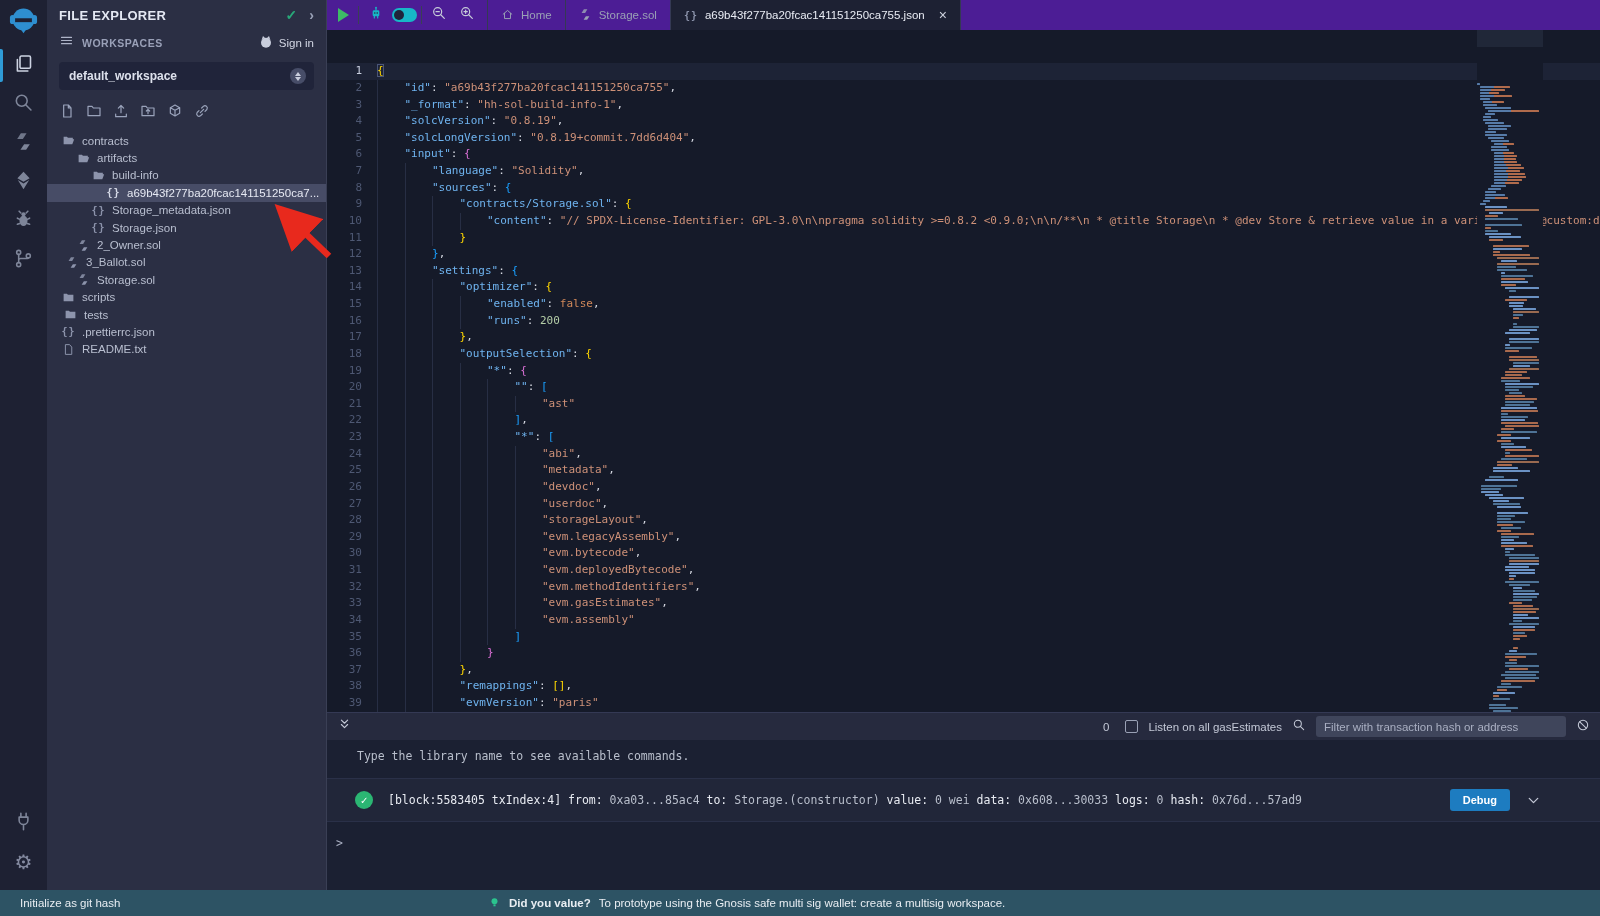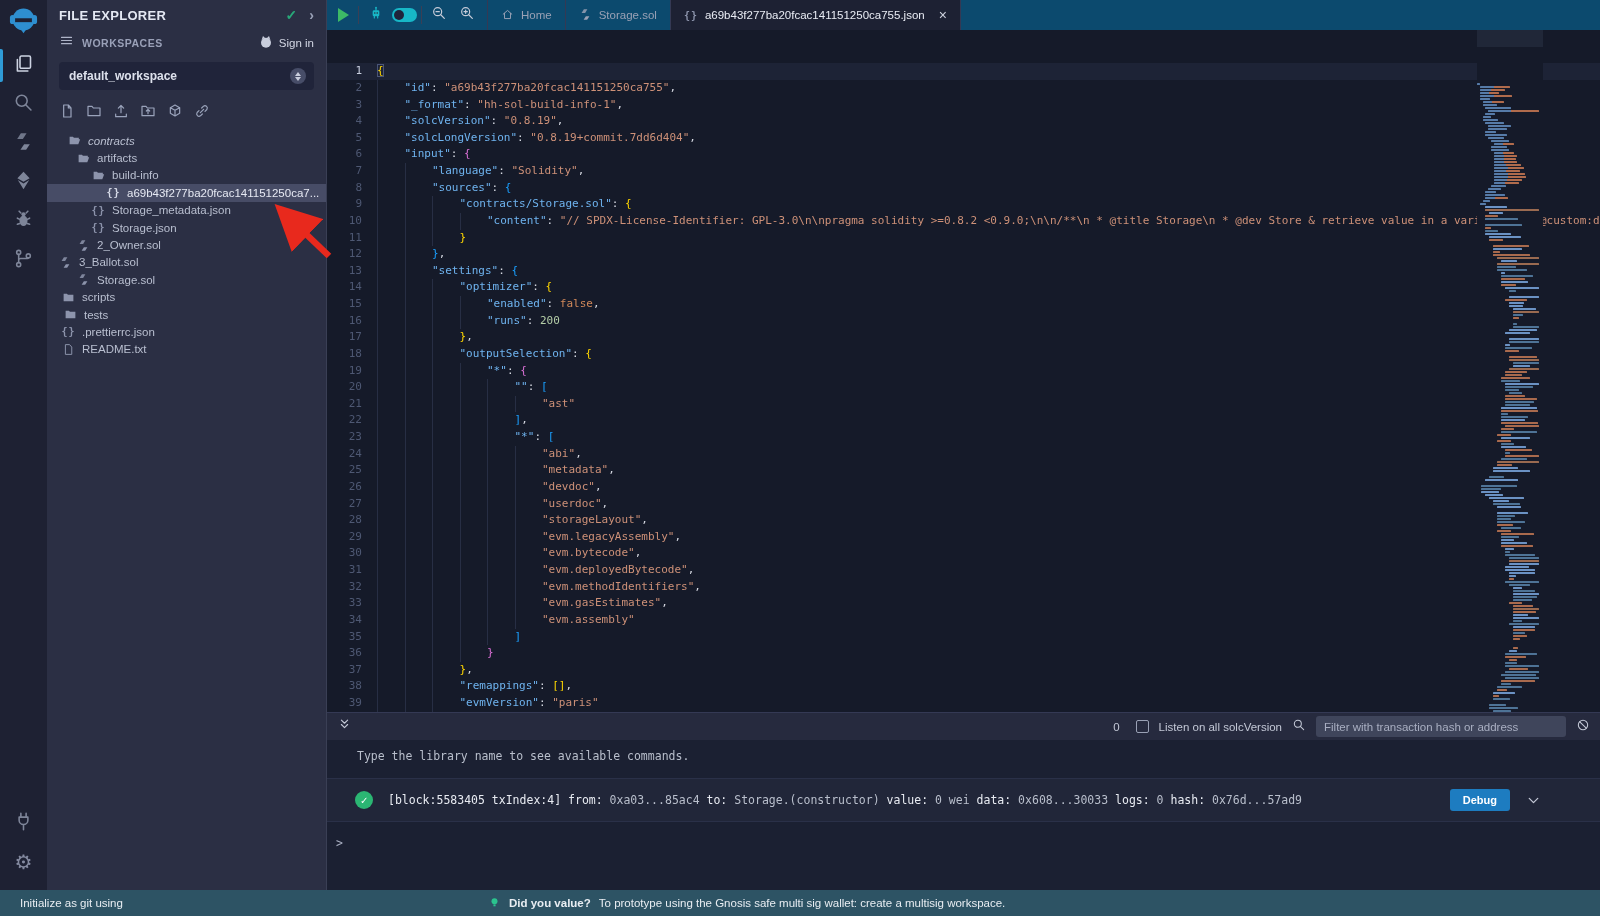--- a/index.html
+++ b/index.html
@@ -40,21 +40,21 @@
 .fileops svg{width:16px;height:16px}
 .tree{flex:1;font-size:11.5px;color:#b9bfd0;padding-top:2px;overflow:hidden}
 .tree-row{height:17.4px;display:flex;align-items:center;gap:6px;cursor:pointer}
 .tree-row .ticon{width:15px;display:flex;justify-content:center;color:#8d94ac;flex:none}
 .tree-row svg{width:13px;height:13px}
 .tree-row.selected{background:#474c66;color:#e6e9f3}
 .curly{font-family:"DejaVu Sans Mono",monospace;font-size:10px;font-weight:bold;color:#8d94ac;letter-spacing:1px}
 .tree-row.selected .curly{color:#d7dbe8}
 
 .main{flex:1;display:flex;flex-direction:column;min-width:0}
-.tabbar{height:30px;background:#0c4a6e;display:flex;align-items:stretch;flex:none}
+.tabbar{height:30px;background:#4c1d95;display:flex;align-items:stretch;flex:none}
 .tb-btn{display:flex;align-items:center;justify-content:center;width:28px;color:#c7ccd9;cursor:pointer}
 .tri{width:0;height:0;border-left:11px solid #3dba66;border-top:7px solid transparent;border-bottom:7px solid transparent;margin-left:4px}
 .tb-sep{width:1px;background:#3a3f55;margin:6px 3px}
 .teal{color:#17b7c7}
 .toggle{width:25px;height:14px;border-radius:8px;background:#17b7c7;display:flex;align-items:center;padding:2px}
 .knob{width:10px;height:10px;border-radius:50%;background:#20243a}
 .tb-btn svg{width:16px;height:16px}
 .tabs{display:flex;align-items:stretch;margin-left:6px}
 .tab{display:flex;align-items:center;gap:7px;padding:0 13px;font-size:11.5px;color:#9aa1b5;border-right:1px solid #343954;cursor:pointer;white-space:nowrap}
 .tab:first-child{border-left:1px solid #343954}
@@ -230,21 +230,21 @@
               <path class="st" d="M12 3 L19 7 V15.5 L12 19.5 L5 15.5 V7 Z M5 7 L12 11 L19 7 M12 11 V19.5"></path>
             </svg></span>
         </span>
         <span class="fo">
           <span><svg viewBox="0 0 24 24">
               <path class="st" d="M9.5 14.5 L14.5 9.5 M7.5 11.5 l-2.8 2.8 a3.6 3.6 0 0 0 5 5 l2.8 -2.8 M16.5 12.5 l2.8 -2.8 a3.6 3.6 0 0 0 -5 -5 l-2.8 2.8"></path>
             </svg></span>
         </span>
       </div>
     <div class="tree" id="tree">
-        <div class="tree-row" style="padding-left: 20px; font-style: italic;">
+        <div class="tree-row" style="padding-left: 14px;">
           <span class="ticon">
             <svg viewBox="0 0 24 24" fill="currentColor">
               <path d="M3 5 h6 l2 2 h9 v2.5 h2.5 L19 19 H3 z"></path>
             </svg>
           </span>
           <span>contracts</span>
         </div>
         <div class="tree-row" style="padding-left: 29px;">
           <span class="ticon">
             <svg viewBox="0 0 24 24" fill="currentColor">
@@ -281,21 +281,21 @@
         </div>
         <div class="tree-row" style="padding-left: 29px;">
           <span class="ticon">
             <svg viewBox="0 0 24 24" fill="currentColor">
               <path d="M15.5 2.5 L9 2.5 L4.8 9 L11.3 9 Z" opacity=".85"></path>
               <path d="M8.5 21.5 L15 21.5 L19.2 15 L12.7 15 Z"></path>
             </svg>
           </span>
           <span>2_Owner.sol</span>
         </div>
-        <div class="tree-row" style="padding-left: 11px;">
+        <div class="tree-row" style="padding-left: 18px;">
           <span class="ticon">
             <svg viewBox="0 0 24 24" fill="currentColor">
               <path d="M15.5 2.5 L9 2.5 L4.8 9 L11.3 9 Z" opacity=".85"></path>
               <path d="M8.5 21.5 L15 21.5 L19.2 15 L12.7 15 Z"></path>
             </svg>
           </span>
           <span>3_Ballot.sol</span>
         </div>
         <div class="tree-row" style="padding-left: 29px;">
           <span class="ticon">
@@ -405,21 +405,21 @@
 
     <div class="term-header">
       <span class="th-left">
           <span><svg viewBox="0 0 24 24">
               <path class="st" d="M7 5 l5 5 5 -5 M7 12 l5 5 5 -5"></path>
             </svg></span>
         </span>
       <div class="th-right">
         <span class="badge0">0</span>
         <span class="cbox"></span>
-        <span class="listen">Listen on all solcVersion</span>
+        <span class="listen">Listen on all gasEstimates</span>
         <span><svg viewBox="0 0 24 24">
               <circle class="st" cx="10" cy="10" r="6"></circle>
               <path class="st" d="M14.6 14.6 L20 20"></path>
             </svg></span>
         <input class="filter" placeholder="Filter with transaction hash or address" style="">
         <span><svg viewBox="0 0 24 24">
               <circle class="st" cx="12" cy="12" r="8"></circle>
               <path class="st" d="M6.5 6.5 L17.5 17.5"></path>
             </svg></span>
       </div>
@@ -440,21 +440,21 @@
               </svg>
             </span>
         </span>
       </div>
       <div class="prompt">&gt;</div>
     </div>
   </div>
 </div>
 
 <div class="status-bar">
-  <div class="sb-left">Initialize as git using</div>
+  <div class="sb-left">Initialize as git hash</div>
   <div class="sb-center">
     <span><svg viewBox="0 0 24 24" fill="#2bc48e">
           <circle cx="12" cy="9.5" r="5.5"></circle>
           <path d="M10 15.5 h4 v3.5 h-4 z"></path>
         </svg></span>
     <b>Did you value?</b>
     <span>To prototype using the Gnosis safe multi sig wallet: create a multisig workspace.</span>
   </div>
 </div>
 

